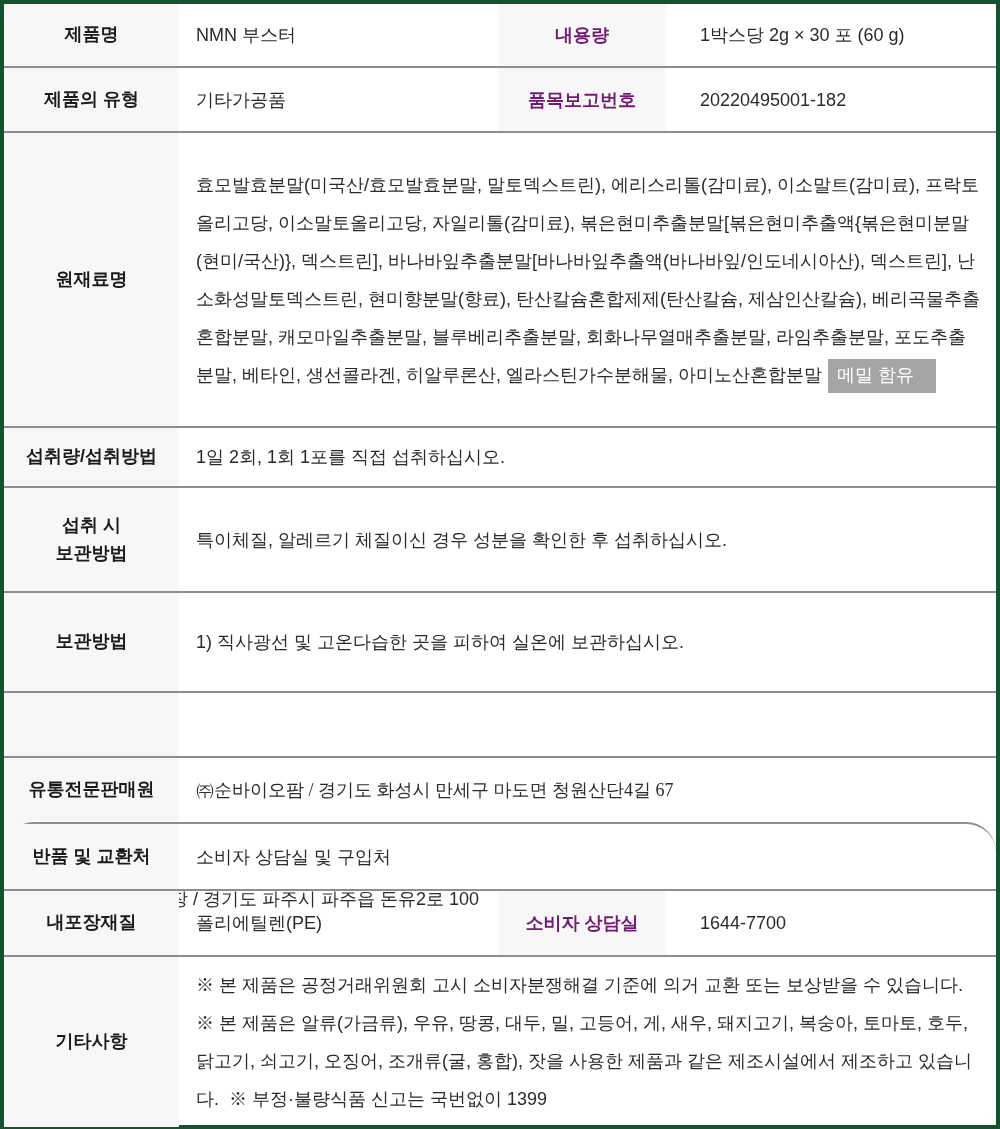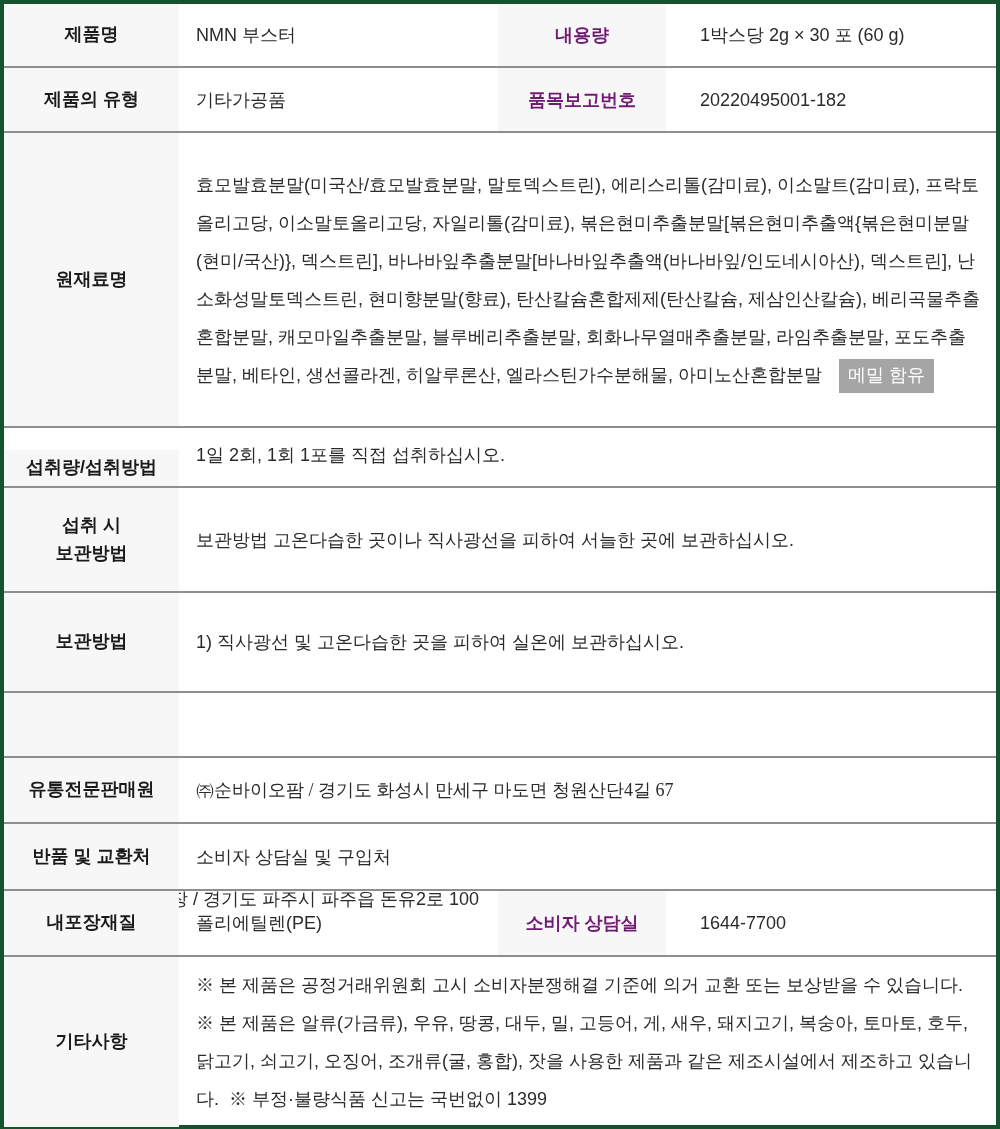--- a/index.html
+++ b/index.html
@@ -28,31 +28,31 @@
     flex:1 1 auto; display:flex; flex-direction:column; justify-content:center;
     box-sizing:border-box; padding:12px 14px 12px 17px;
     word-break:break-all; line-height:38px;
   }
   .val p { margin:0; white-space:pre-wrap; }
   .val1 { flex:0 0 319px; width:319px; }
   .val2 { padding-left:34px; }
   .r1  { min-height:62px; }
   .r2  { min-height:65px; }
   .r3  { min-height:295px; }
-  .r4  { min-height:60px;align-items:flex-end; }
+  .r4  { min-height:60px; }
   .r5  { min-height:105px; }
   .r6  { min-height:100px; }
   .r7  { min-height:65px;flex-direction:column; }
   .r8  { min-height:66px;font-family:Liberation Serif, serif; }
-  .r9  { min-height:67px; }
+  .r9  { min-height:67px;border-radius:30px; }
   .r10 { min-height:66px; }
   .r11 { min-height:172px; flex:1 1 auto; }
   .badge {
     display:inline-block; background:#a5a5a5; color:#ffffff;
-    padding:1px 9px 3px 9px; line-height:30px; margin-left:12px;
+    padding:1px 22px 3px 9px; line-height:30px; margin-left:1px;
   }
 </style>
 </head>
 <body>
 
 <div class="info-table">
 
   <div class="row r1">
     <div class="lbl">제품명</div>
     <div class="val val1">
@@ -88,21 +88,21 @@
         <p>1일 2회, 1회 1포를 직접 섭취하십시오.</p>
       </div>
   </div>
 
   <div class="row r5">
     <div class="lbl">
       <span>섭취 시</span>
       <span>보관방법</span>
     </div>
     <div class="val">
-      <p>보관방법 고온다습한 곳이나 직사광선을 피하여 서늘한 곳에 보관하십시오.</p>
+      <p>특이체질, 알레르기 체질이신 경우 성분을 확인한 후 섭취하십시오.</p>
     </div>
   </div>
 
   <div class="row r6">
     <div class="lbl">보관방법</div>
     <div class="val">
       <p>1) 직사광선 및 고온다습한 곳을 피하여 실온에 보관하십시오.</p>
     </div>
   </div>
 

